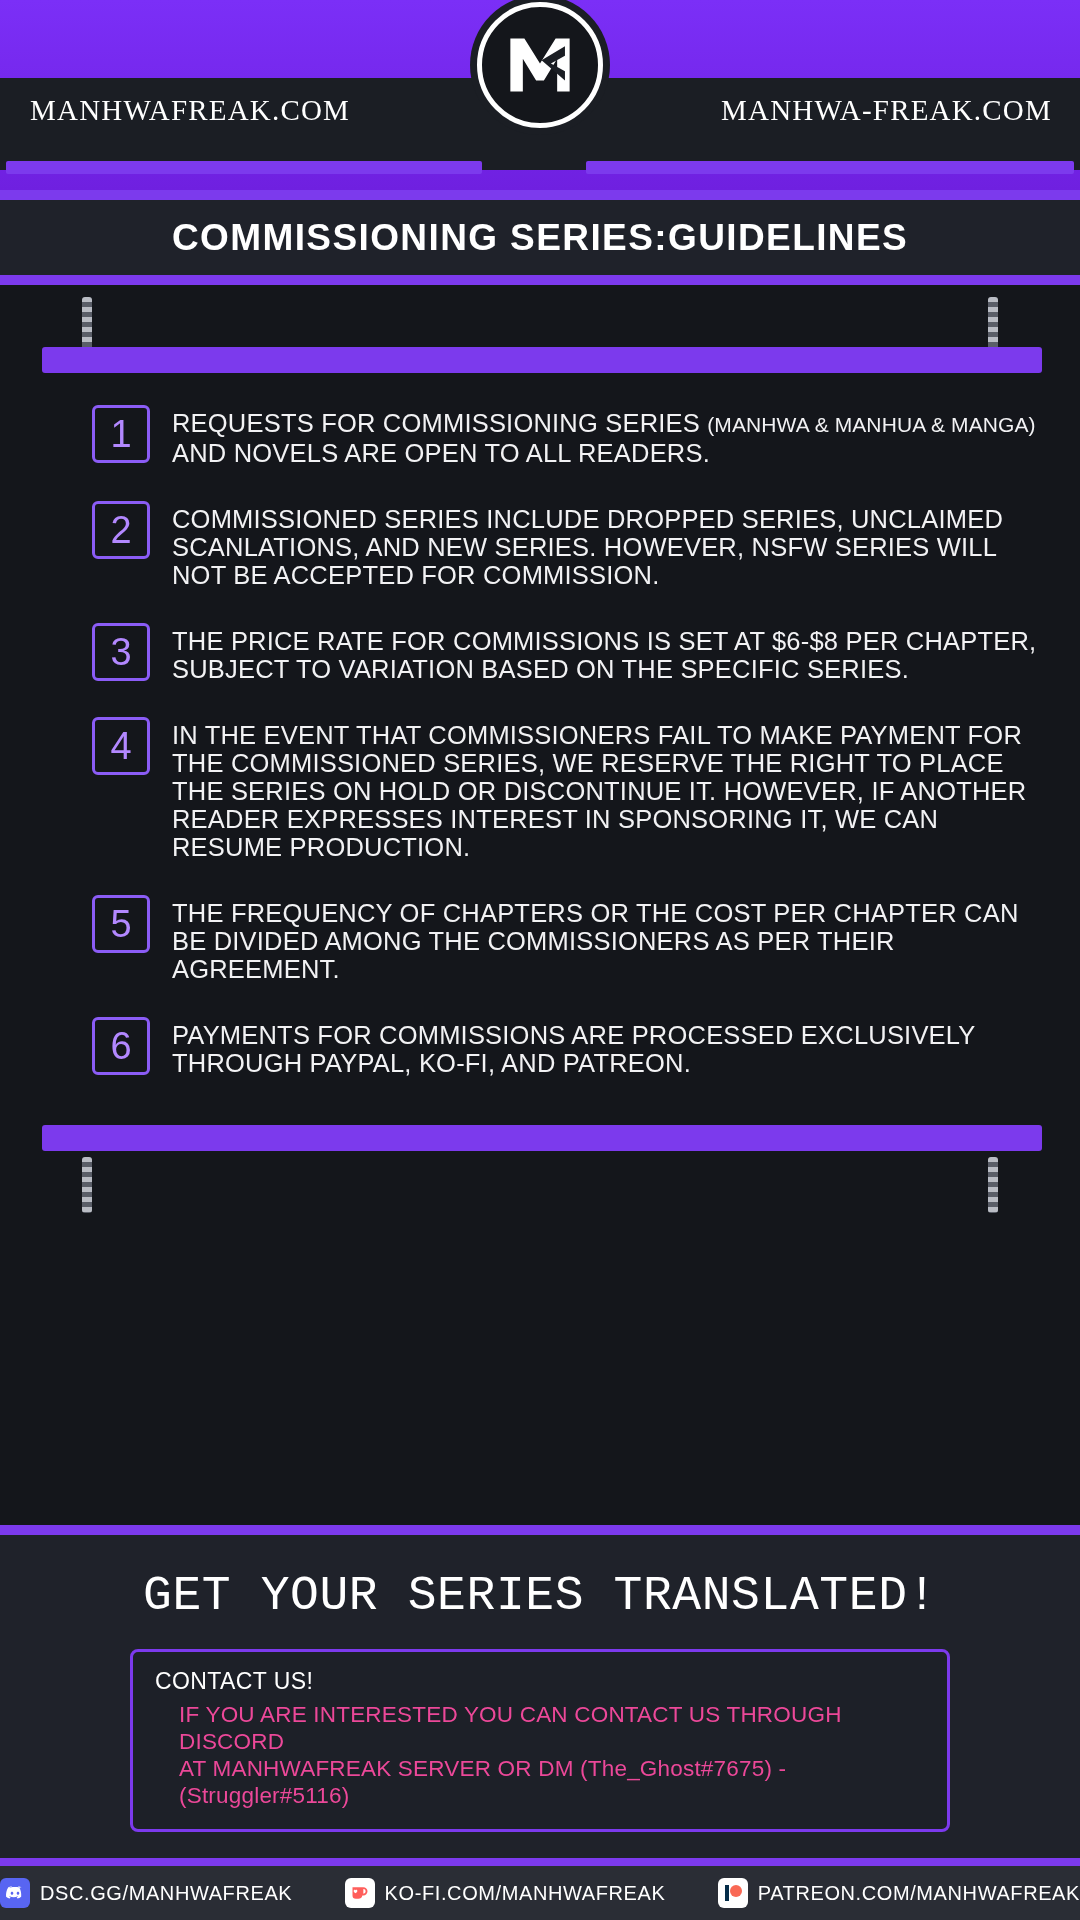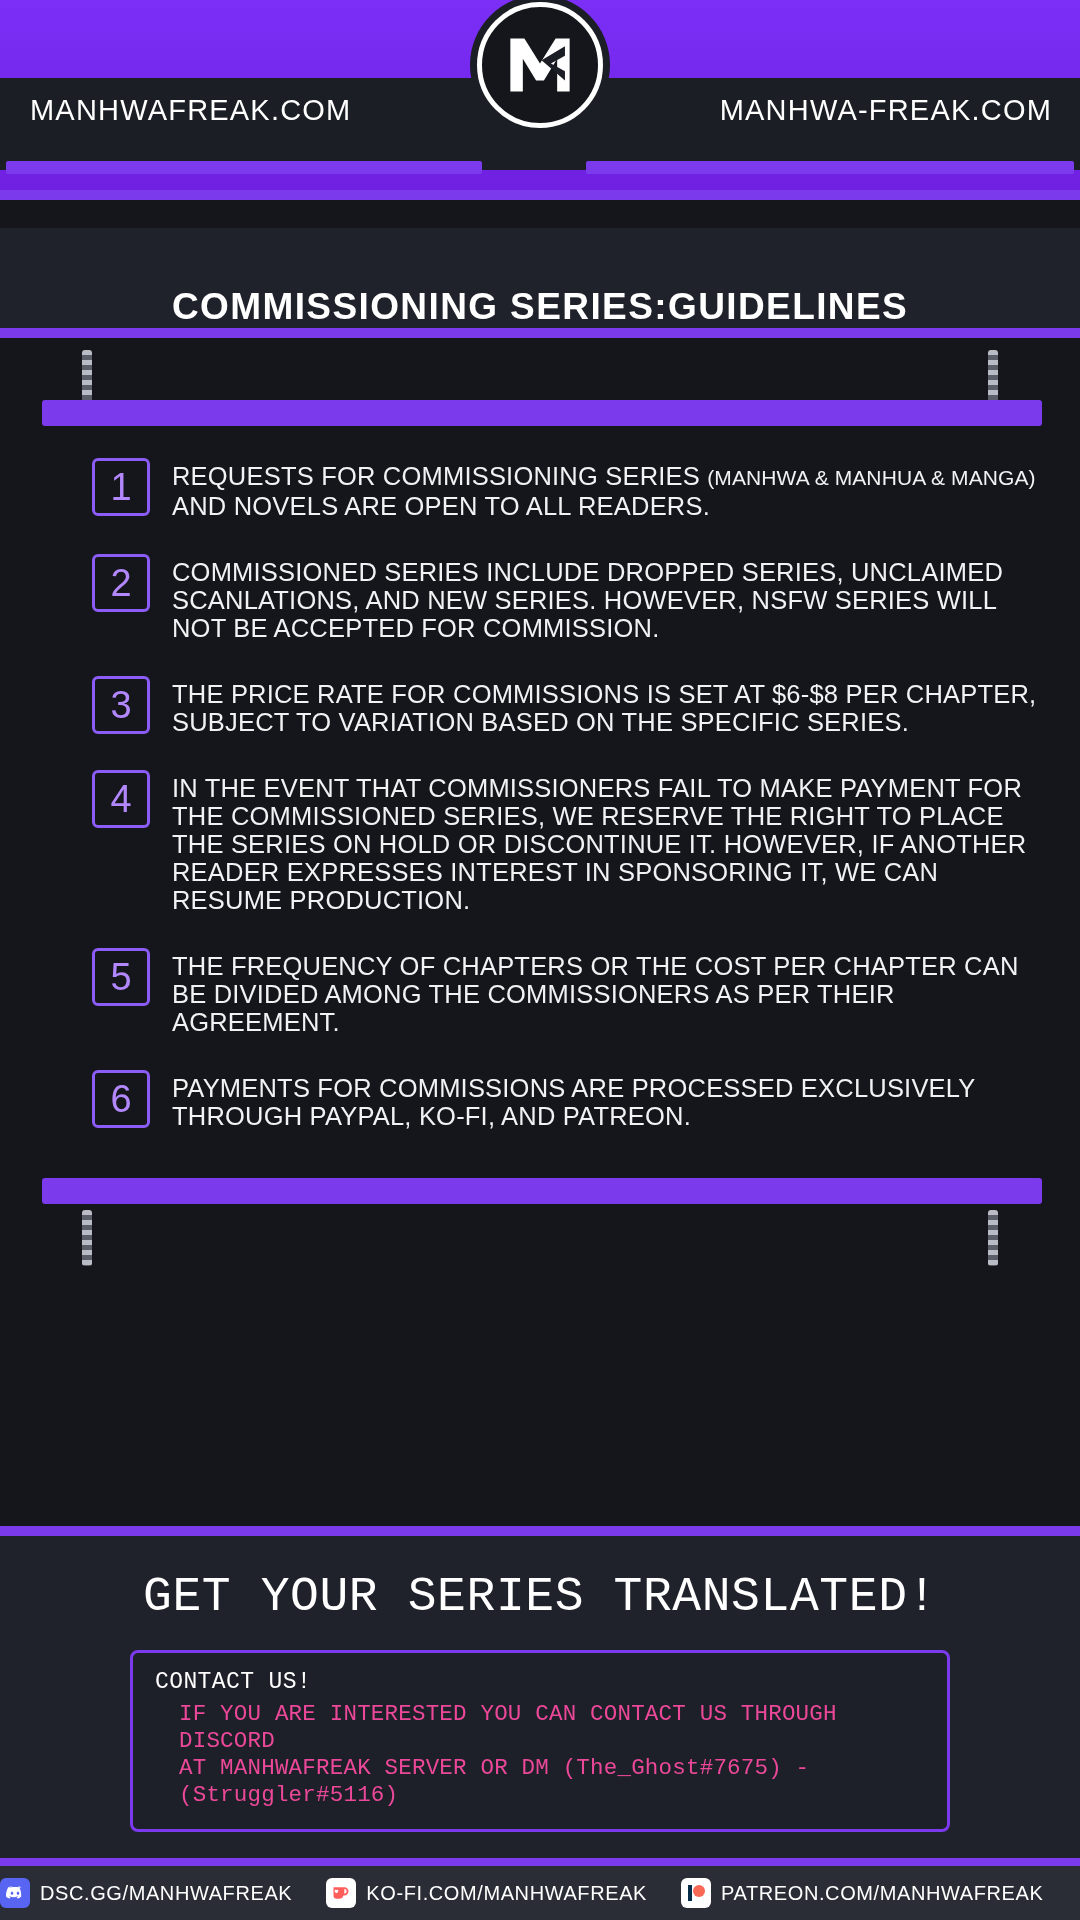--- a/index.html
+++ b/index.html
@@ -24,20 +24,21 @@
     position: relative;
     height: 190px;
     background: #6d28d9;
     background: linear-gradient(#7b2ff7 0%, #6f20e0 100%);
     flex: none;
   }
   .header-inner {
     position: relative;
     height: 100%;
     width: 100%;
+    font-family: Liberation Serif, serif;
   }
   .header-dark {
     position: absolute;
     left: 0; right: 0;
     top: 78px;
     height: 92px;
     background: #1b1e24;
   }
   .header-site {
     position: absolute;
@@ -78,26 +79,25 @@
 
   .purple-rule {
     height: 10px;
     background: #7c3aed;
     flex: none;
   }
 
   
   .title-band {
     background: #1f222a;
-    height: 100px;
-    display: flex;
-    align-items: flex-end;
+    height: 75px;
+    display: flex;
+    align-items: center;
     justify-content: center;
     flex: none;
-    margin-top: 28px;
   }
   .title-text {
     color: #ffffff;
     font-size: 37px;
     font-weight: bold;
     letter-spacing: 1.4px;
     text-align: center;
   }
   .title-text .sep { color: #ffffff; }
 
@@ -190,21 +190,20 @@
     margin-bottom: 26px;
     font-family: Liberation Mono, monospace;
   }
   .contact-box {
     margin: 0 auto;
     width: 820px;
     border: 3px solid #7c3aed;
     border-radius: 8px;
     padding: 16px 22px 20px 22px;
     background: #1d2028;
-    font-family: Liberation Mono, monospace;
   }
   .contact-title {
     color: #ffffff;
     font-size: 23px;
     letter-spacing: 0.4px;
     margin-bottom: 6px;
   }
   .contact-line {
     color: #ec4899;
     font-size: 22.5px;
@@ -213,22 +212,22 @@
     padding-left: 24px;
   }
 
   
   .social {
     background: #2a2d35;
     flex: none;
     height: 62px;
     display: flex;
     align-items: center;
-    justify-content: flex-start;
-    gap: 34px;
+    justify-content: space-between;
+    gap: 25px;
     border-top: 8px solid #7c3aed;
   }
   .social-item {
     display: flex;
     align-items: center;
     gap: 10px;
     color: #ffffff;
     font-size: 20px;
     letter-spacing: 0.6px;
   }

